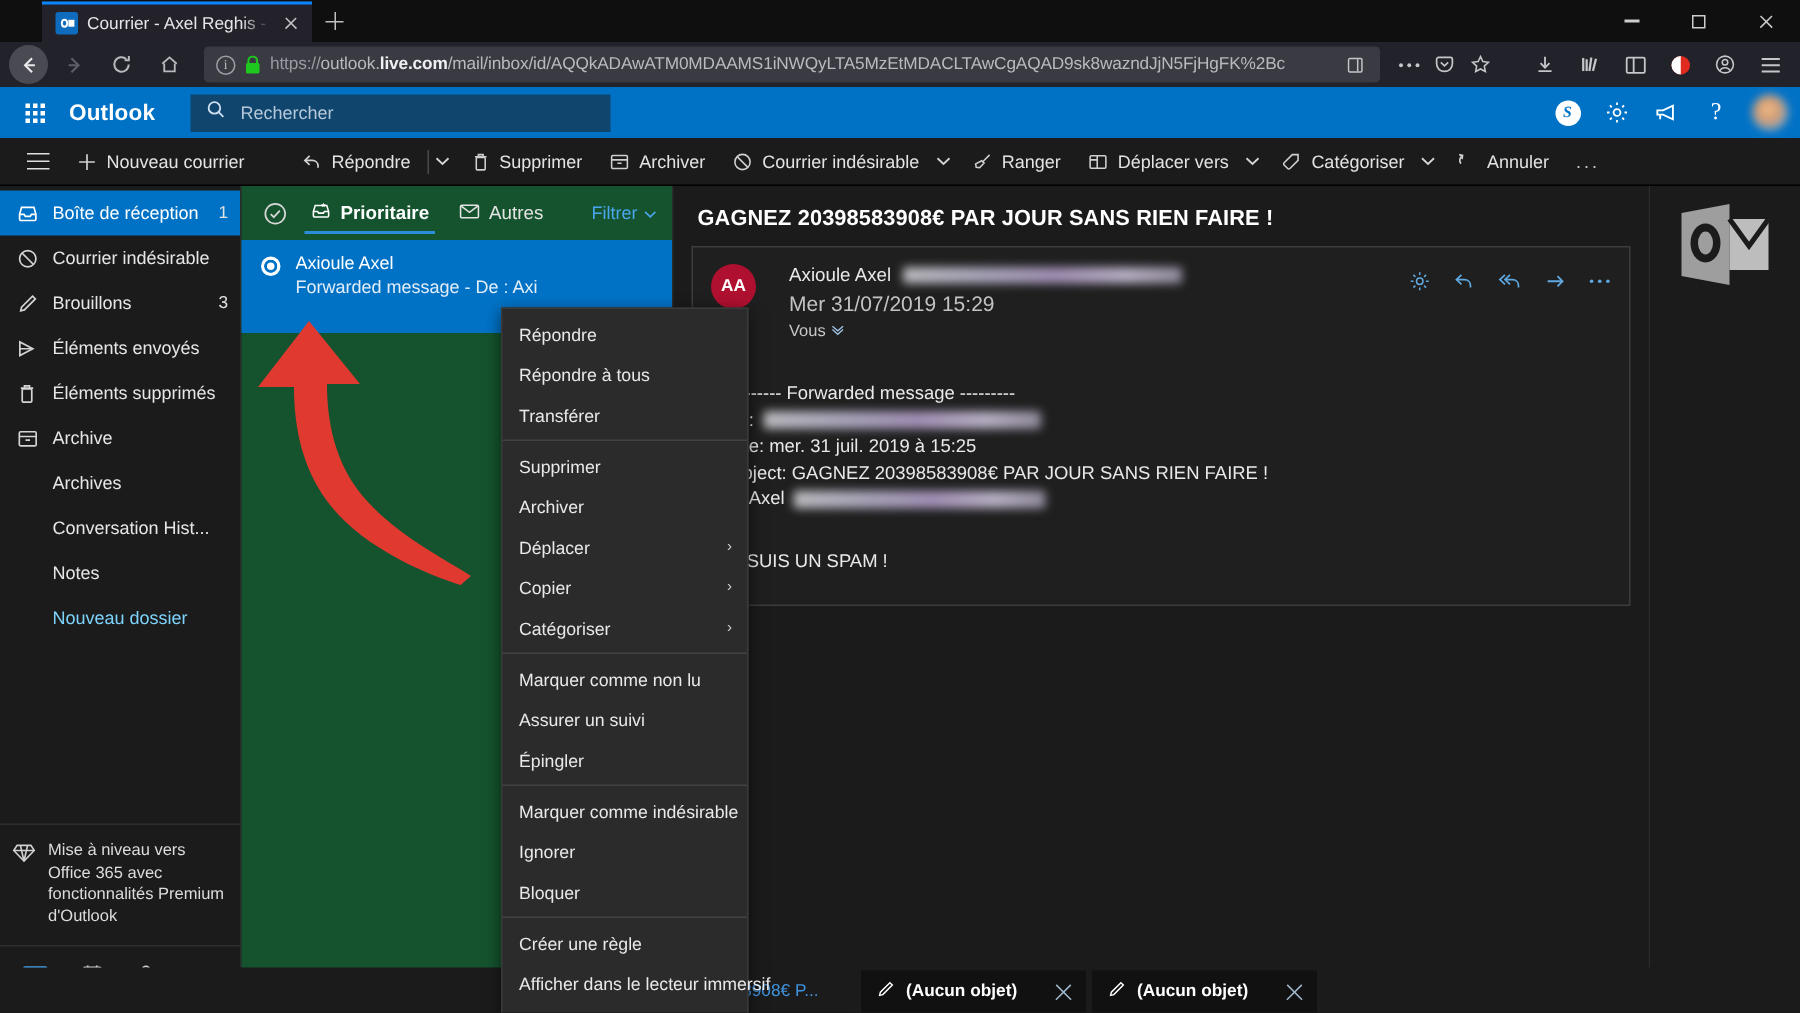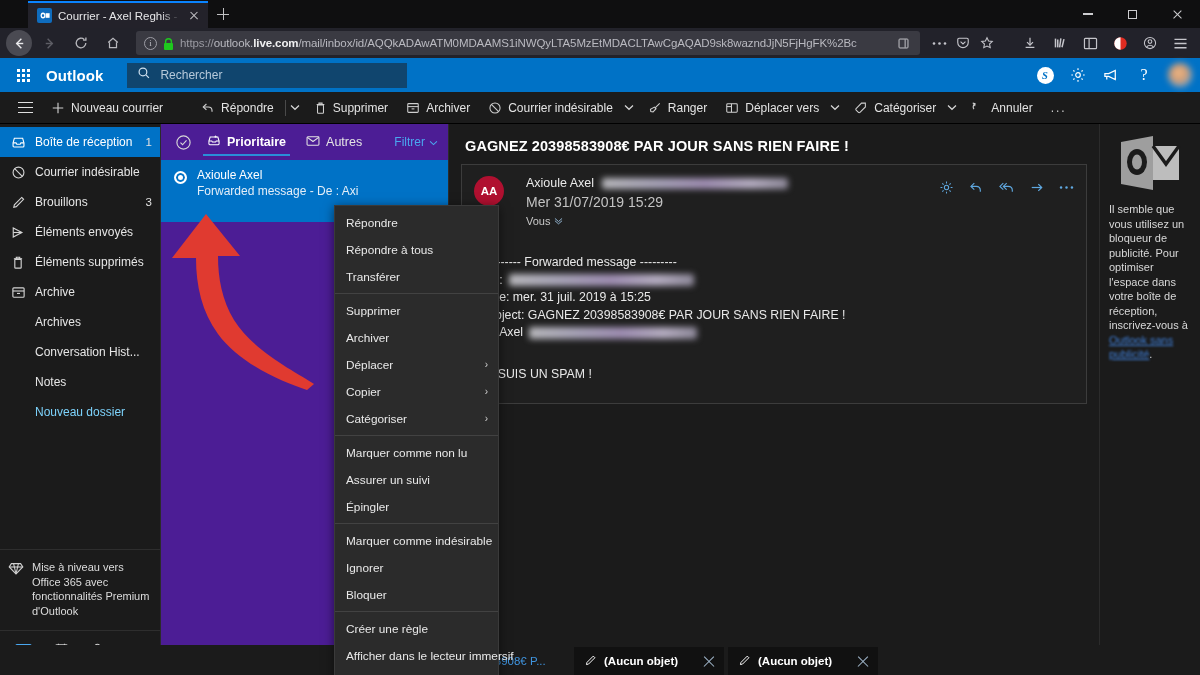--- a/index.html
+++ b/index.html
@@ -158,21 +158,21 @@
   }
   .upsell-txt { color:#dcdcdc; font-size:11px; line-height:14.5px; }
   .sb-bottom {
     height:38px; border-top:1px solid #2e2e2e; display:flex; align-items:center;
     justify-content:space-around; padding: 0 4px;
   }
   .sb-bicon { width:30px;height:30px; display:flex;align-items:center;justify-content:center;color:#cfcfcf;}
   .sb-bicon.act { color:#4aa7ef; }
 
   
-  .msglist { width:288px; background:#4c1d95; border-right:1px solid #2b2b2b; position:relative; }
+  .msglist { width:288px; background:#14532d; border-right:1px solid #2b2b2b; position:relative; }
   .mlhead { height:36px; display:flex; align-items:center; padding: 0 10px 0 8px; gap:0; }
   .mlcheck { width:28px; display:flex; align-items:center; justify-content:center; }
   .pivot {
     display:flex; align-items:center; gap:6px; height:36px; padding: 0 10px;
     color:#e4e4e4; font-size:12.5px; position:relative;
   }
   .pivot.active { color:#fff; font-weight:600; }
   .pivot.active::after {
     content:''; position:absolute; left:6px; right:6px; bottom:4px; height:2px; background:#2a8fd8;
   }
@@ -819,23 +819,20 @@
     <div class="adrail">
       <div class="ad-logo">
         <svg width="66" height="62" viewBox="0 0 66 62">
           <path d="M4 10 L36 4 L36 58 L4 52 Z" fill="#9e9e9e"></path>
           <path d="M36 14 L62 14 L62 48 L36 48 Z" fill="#bdbdbd"></path>
           <path d="M36 14 L49 32 L62 14" fill="none" stroke="#1b1b1b" stroke-width="3.4"></path>
           <ellipse cx="20" cy="30" rx="10" ry="13" fill="#1b1b1b"></ellipse>
           <ellipse cx="20" cy="30" rx="5" ry="7.6" fill="#9e9e9e"></ellipse>
         </svg>
       </div>
-      <div class="ad-text">
-        <span>Il semble que vous utilisez un bloqueur de publicité. Pour optimiser l'espace dans votre boîte de réception, inscrivez-vous à </span><a href="#">Outlook sans publicité</a><span>.</span>
-      </div>
     </div>
   </div>
 
   <div class="composebar">
     <div class="ctab first">
       <span class="ct-label">20398583908€ P...</span>
     </div>
     <div class="ctab">
       <span>
         <svg width="13" height="13" viewBox="0 0 16 16" fill="none" stroke="#fff" stroke-width="1.2">

